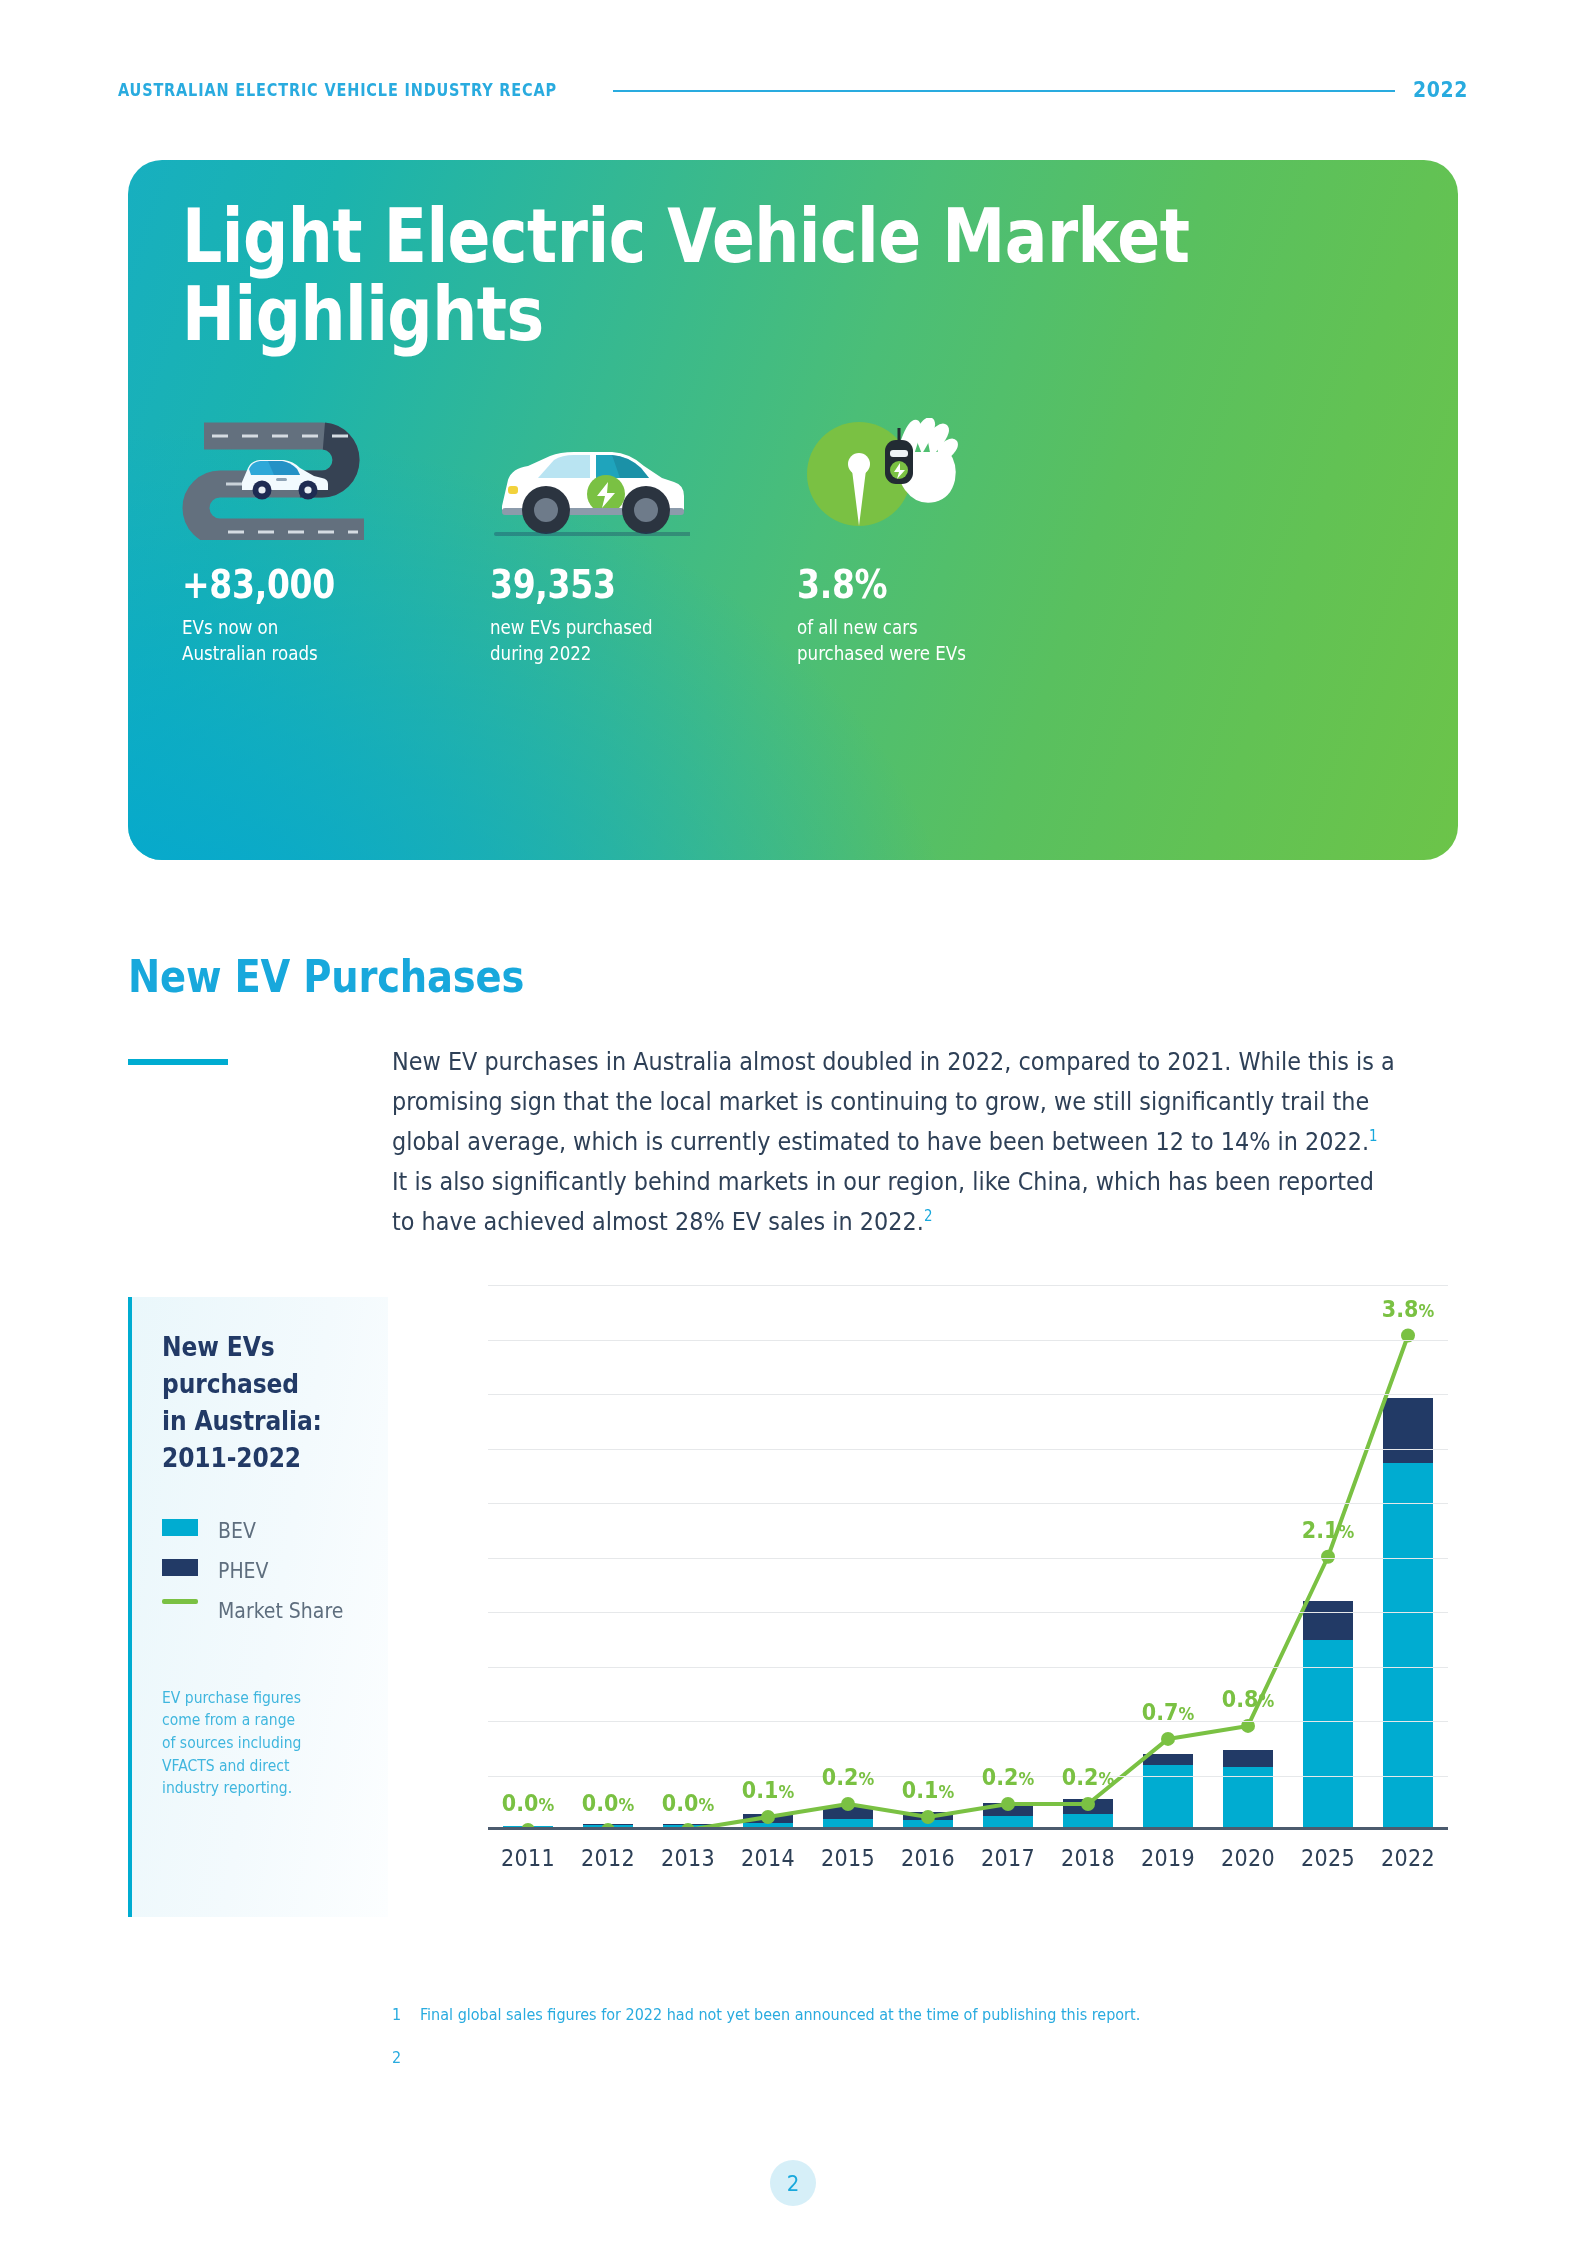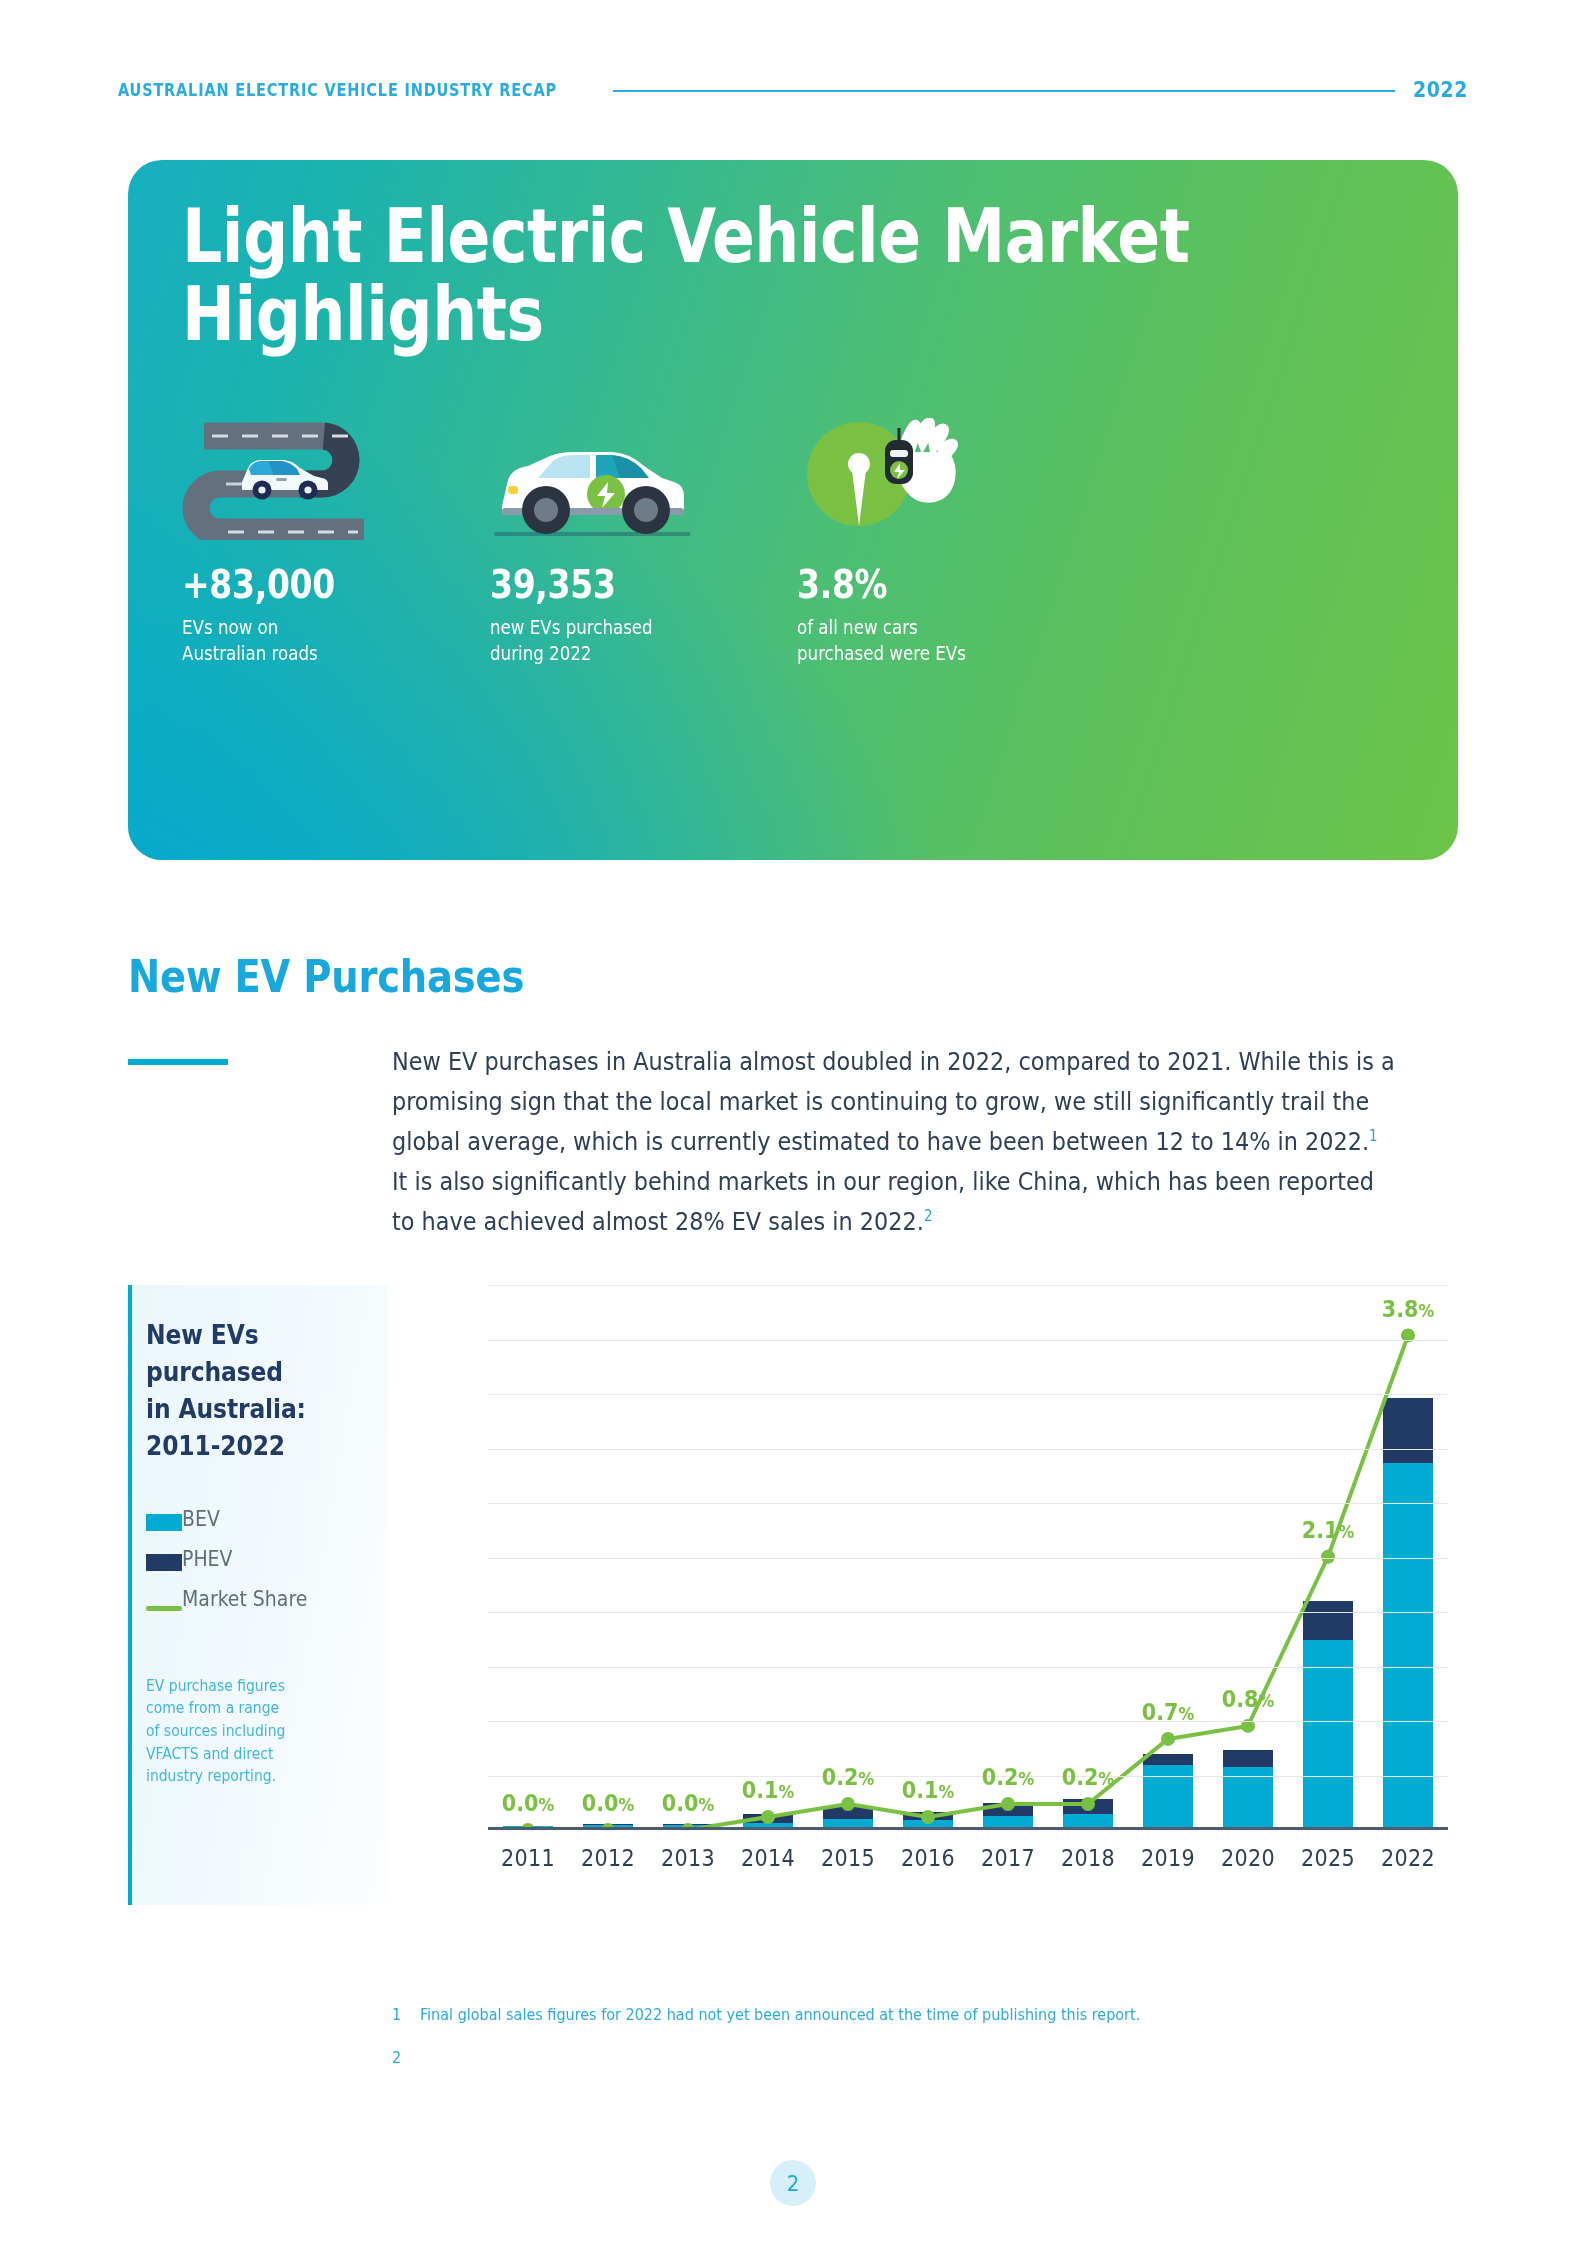--- a/index.html
+++ b/index.html
@@ -174,41 +174,41 @@
     left: 128px;
     top: 1285px;
     width: 1340px;
     height: 620px;
   }
 
   
   .chart-side {
     position: absolute;
     left: 0;
-    top: 0;
+    top: 12px;
     width: 260px;
     height: 620px;
     background: linear-gradient(100deg, #EAF7FB 0%, #F3FAFD 55%, #FCFEFF 100%);
     border-left: 4px solid #00ACD1;
-    padding: 32px 0 0 14px;
+    padding: 32px 0 0 30px;
   }
   .side-title {
     font-family: "DejaVu Sans Condensed", "Liberation Sans Narrow", "Liberation Sans", sans-serif;
     font-size: 26px;
     font-weight: 700;
     line-height: 1.42;
     color: #223A66;
     white-space: pre-line;
     letter-spacing: -0.1px;
   }
   .legend { margin-top: 42px; }
   .legend-row {
     display: flex;
-    align-items: flex-end;
-    gap: 0;
+    align-items: flex-start;
+    gap: 20px;
     margin-bottom: 16px;
   }
   .swatch { width: 36px; height: 17px; flex: none; }
   .swatch.line { height: 5px; border-radius: 2px; }
   .legend-label {
     font-family: "DejaVu Sans Condensed", "Liberation Sans Narrow", "Liberation Sans", sans-serif;
     font-size: 21px;
     color: #5E6E7E;
   }
   .side-note {

